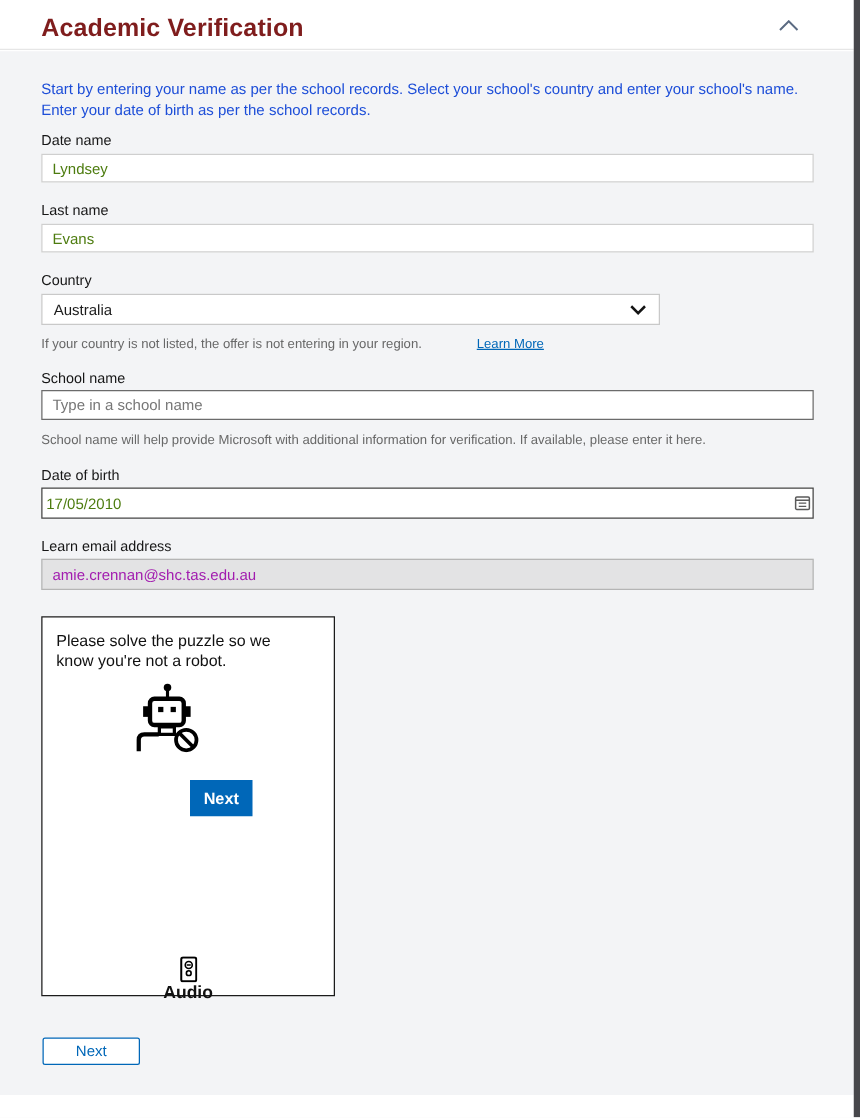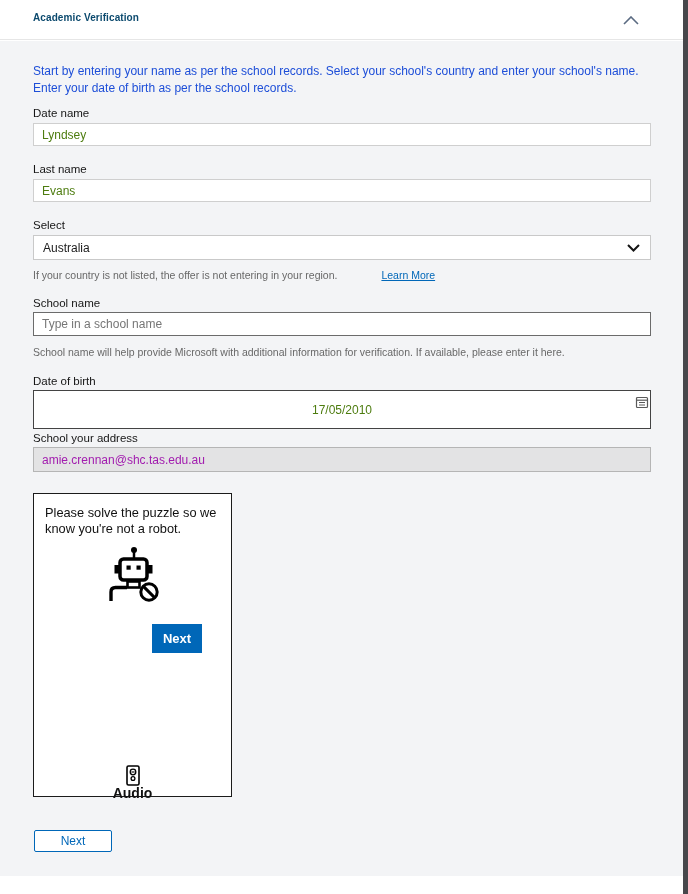--- a/index.html
+++ b/index.html
@@ -12,21 +12,21 @@
   .window-edge {
     position:absolute; top:0; right:0; width:5px; height:894px;
     background:#47474b;
   }
   .header {
     position:absolute; top:0; left:0; width:683px; height:40px;
     background:#ffffff; border-bottom:1px solid #e6e6e6;
   }
   .header-title {
     position:absolute; left:33px; top:12px;
-    font-size:10px; font-weight:bold; color:#0c4a6e; letter-spacing:0.1px;
+    font-size:20px; font-weight:bold; color:#7f1d1d; letter-spacing:0.1px;
   }
   .collapse-btn {
     position:absolute; right:44px; top:12px; width:16px; height:16px;
     cursor:pointer; background:none; border:none;
   }
   .content {
     position:absolute; top:41px; left:0; width:683px; height:835px;
     background:#f3f4f6;
   }
   .white-foot {
@@ -41,42 +41,42 @@
     font-size:11.5px; color:#161616;
   }
   .text-input {
     position:absolute; left:33px; width:618px; height:23px;
     background:#ffffff; border:1px solid #cfcfcf;
     font-family:"Liberation Sans", sans-serif;
     font-size:12px; color:#4d7c0f; padding:0 8px;
   }
   .text-input::placeholder { color:#767676; opacity:1; }
   .select-box {
-    position:absolute; left:33px; top:235px; width:618px; height:25px;
+    position:absolute; left:33px; top:235px; width:495px; height:25px;
     background:#ffffff; border:1px solid #c9c9c9; cursor:pointer;
     display:flex; align-items:center; padding:0 10px 0 9px;
   }
   .select-value { flex:1; font-size:12px; color:#1b1b1b; }
   .helper {
     position:absolute; left:33px; width:620px;
     font-size:10.5px; color:#686868;
   }
   .helper a { color:#0067b8; text-decoration:underline; cursor:pointer;margin-left:41px; }
   .school-input { top:312px; height:24px; border:1px solid #6b6b6b; }
-  .dob-input { top:390px; height:39px; border:1px solid #434343; padding:0 3px;text-align:center; }
+  .dob-input { top:390px; height:25px; border:1px solid #434343; padding:0 3px; }
   .calendar-btn {
     position:absolute; top:395px; left:634px; width:16px; height:16px;
     background:none; border:none; cursor:pointer; padding:0;
   }
   .email-input {
     top:447px; height:25px; background:#e3e3e4; border:1px solid #b5b5b5;
     color:#a21caf;
   }
   .captcha {
-    position:absolute; left:33px; top:493px; width:199px; height:304px;
+    position:absolute; left:33px; top:493px; width:235px; height:304px;
     background:#ffffff; border:1px solid #1b1b1b;
   }
   .captcha-prompt {
     position:absolute; left:11px; top:11px; width:178px;
     font-size:12.8px; line-height:16px; color:#111111;
   }
   .robot { position:absolute; left:64px; top:52px; }
   .captcha-next {
     position:absolute; left:118px; top:130px; width:50px; height:29px;
     background:#0067b8; color:#ffffff; border:none; cursor:pointer;
@@ -117,21 +117,21 @@
   <div class="content"></div>
 
   <div class="intro">Start by entering your name as per the school records. Select your school's country and enter your school's name. Enter your date of birth as per the school records.</div>
 
   <label class="field-label" style="top:107px;">Date name</label>
   <input class="text-input" style="top: 123px;" type="text" value="Lyndsey">
 
   <label class="field-label" style="top:163px;">Last name</label>
   <input class="text-input" style="top: 179px;" type="text" value="Evans">
 
-  <label class="field-label" style="top:219px;">Select</label>
+  <label class="field-label" style="top:219px;">Country</label>
   <div class="select-box">
     <span class="select-value">Australia</span>
     <span style="display:flex;">
       <svg width="13" height="8" viewBox="0 0 13 8">
         <polyline points="1,1 6.5,6.5 12,1" fill="none" stroke="#141414" stroke-width="2"></polyline>
       </svg>
     </span>
   </div>
   <div class="helper" style="top:269px;">
     <span>If your country is not listed, the offer is not entering in your region.</span>
@@ -148,21 +148,21 @@
     <span>
       <svg width="14" height="14" viewBox="0 0 14 14">
         <rect x="1.5" y="2.5" width="11" height="10" rx="1" fill="none" stroke="#5a5a5a" stroke-width="1.2"></rect>
         <line x1="1.5" y1="5.2" x2="12.5" y2="5.2" stroke="#5a5a5a" stroke-width="1.2"></line>
         <line x1="4" y1="7.5" x2="10" y2="7.5" stroke="#5a5a5a" stroke-width="1"></line>
         <line x1="4" y1="10" x2="10" y2="10" stroke="#5a5a5a" stroke-width="1"></line>
       </svg>
     </span>
   </button>
 
-  <label class="field-label" style="top:432px;">School your address</label>
+  <label class="field-label" style="top:432px;">Learn email address</label>
   <input class="text-input email-input" type="text" disabled="" value="amie.crennan@shc.tas.edu.au" style="">
 
   <div class="captcha">
     <div class="captcha-prompt">Please solve the puzzle so we know you're not a robot.</div>
 
     <span class="robot">
       <svg width="66" height="56" viewBox="0 0 66 56">
         <circle cx="36" cy="4" r="3" fill="#000"></circle>
         <line x1="36" y1="6" x2="36" y2="13" stroke="#000" stroke-width="2.5"></line>
         <rect x="22" y="13" width="27" height="21" rx="3.5" fill="none" stroke="#000" stroke-width="3.5"></rect>

